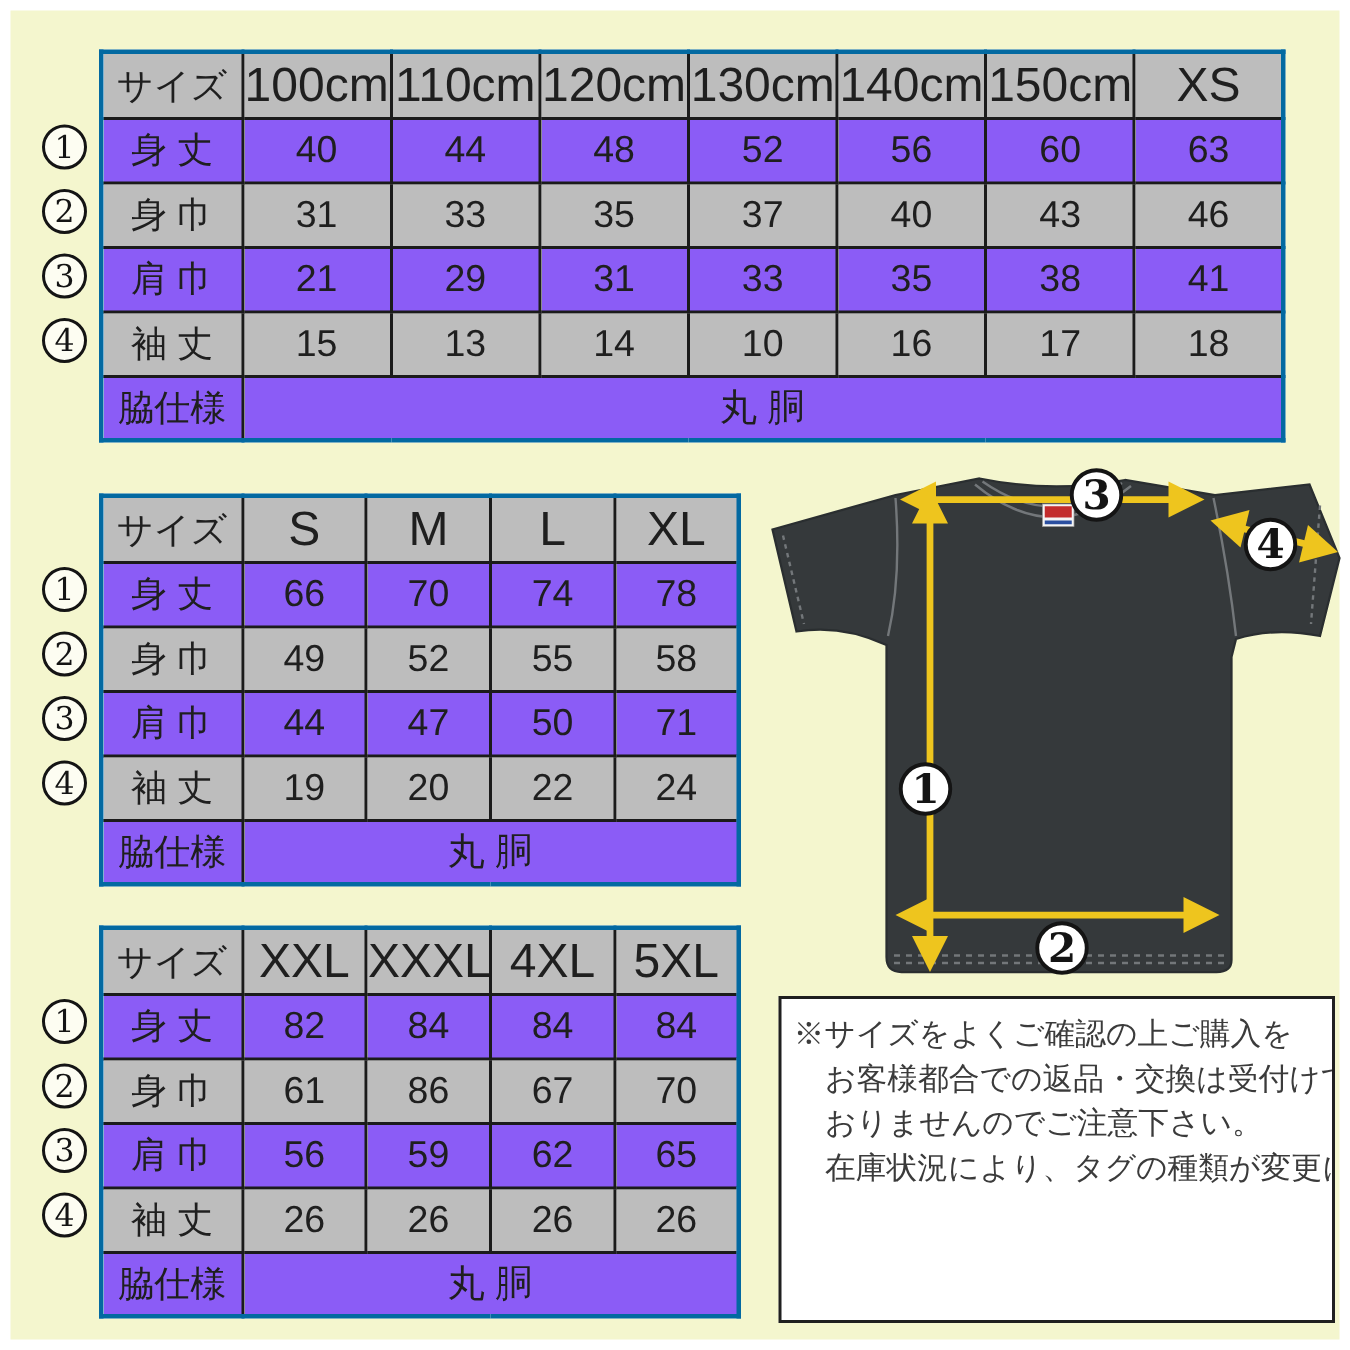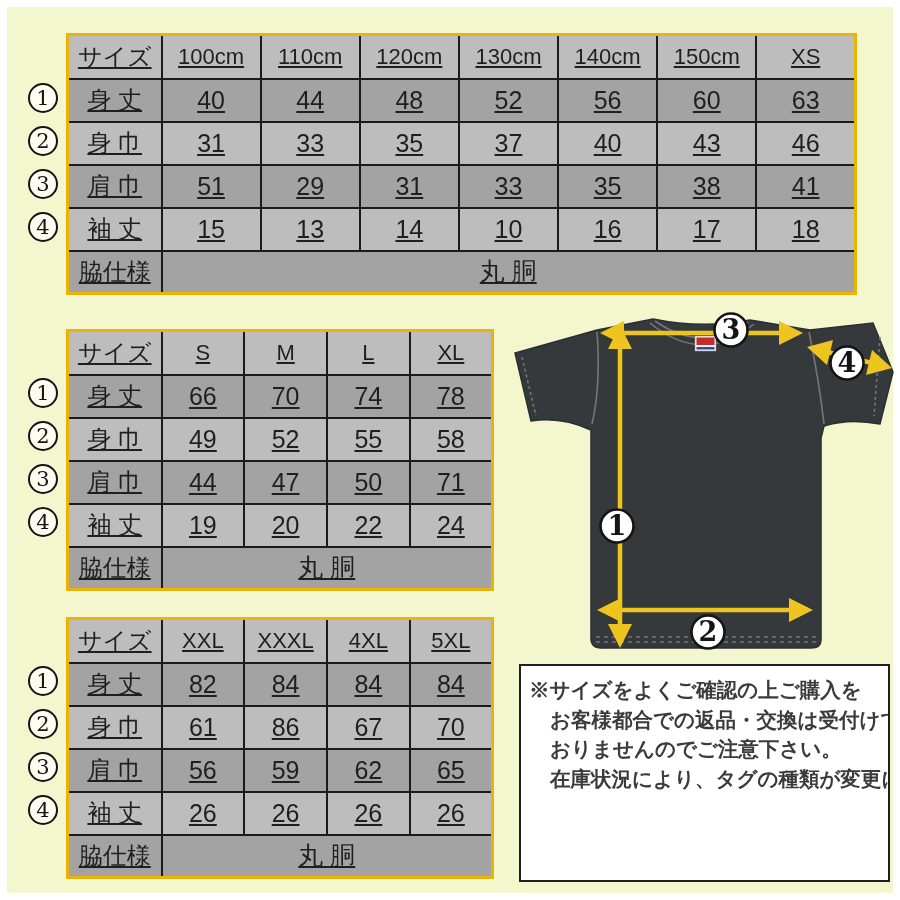--- a/index.html
+++ b/index.html
@@ -15,48 +15,47 @@
     position:absolute; left:7px; width:30px; height:30px;
     border:2px solid #141414; border-radius:50%;
     background:#fdfdf2; color:#141414;
     font-family:"DejaVu Serif", serif; font-size:21px; line-height:26px;
     text-align:center;
   }
   table.size-table {
     border-collapse:collapse; table-layout:fixed;
     margin-left:45px;
     background:#ffffff;
-    border:3px solid #eab308;
+    border:3px solid #0369a1;
     color:#1f1f1f;
-    text-decoration:underline;
   }
   table.t-top   { width:791px; }
   table.t-small { width:428px; }
   .size-table th, .size-table td {
     border:2px solid #1b1b1b; height:43px; padding:0;
     text-align:center; vertical-align:middle;
     font-weight:normal; font-size:25px; overflow:hidden; white-space:nowrap;
   }
-  .size-table th { background:#bdbdbd; font-size:22px; height:44px; }
+  .size-table th { background:#bdbdbd; font-size:32px; height:44px; }
   .size-table th.label-col, .size-table td.label-col { width:94px; font-size:24px; }
   tr.row-gray td { background:#bdbdbd; }
-  tr.row-white td { background:#a3a3a3; }
+  tr.row-white td { background:#8b5cf6; }
 
   
   .diagram { position:absolute; left:505px; top:310px; width:390px; height:345px; }
 
   
   .note-box {
     position:absolute; left:519px; top:664px; width:371px; height:218px;
     background:#ffffff; border:2px solid #1f1f1f;
     padding:9px 6px 0 8px;
     color:#3b3b3b; font-size:20.5px; line-height:29.5px;
     white-space:nowrap; overflow:hidden;
   }
-  .note-line { padding-left:21px;font-weight:bold; }
+  .note-line { padding-left:21px; }
   .note-line.first { padding-left:0; }
 </style>
 </head>
 <body>
 
 <div class="stage">
   <div class="canvas"></div>
 
   <div class="section" style="left:21px; top:33px;">
       <div class="markers">
@@ -94,21 +93,21 @@
             <td>31</td>
             <td>33</td>
             <td>35</td>
             <td>37</td>
             <td>40</td>
             <td>43</td>
             <td>46</td>
           </tr>
           <tr class="row-white">
             <td class="label-col">肩 巾</td>
-            <td>51</td>
+            <td>21</td>
             <td>29</td>
             <td>31</td>
             <td>33</td>
             <td>35</td>
             <td>38</td>
             <td>41</td>
           </tr>
           <tr class="row-gray">
             <td class="label-col">袖 丈</td>
             <td>15</td>

